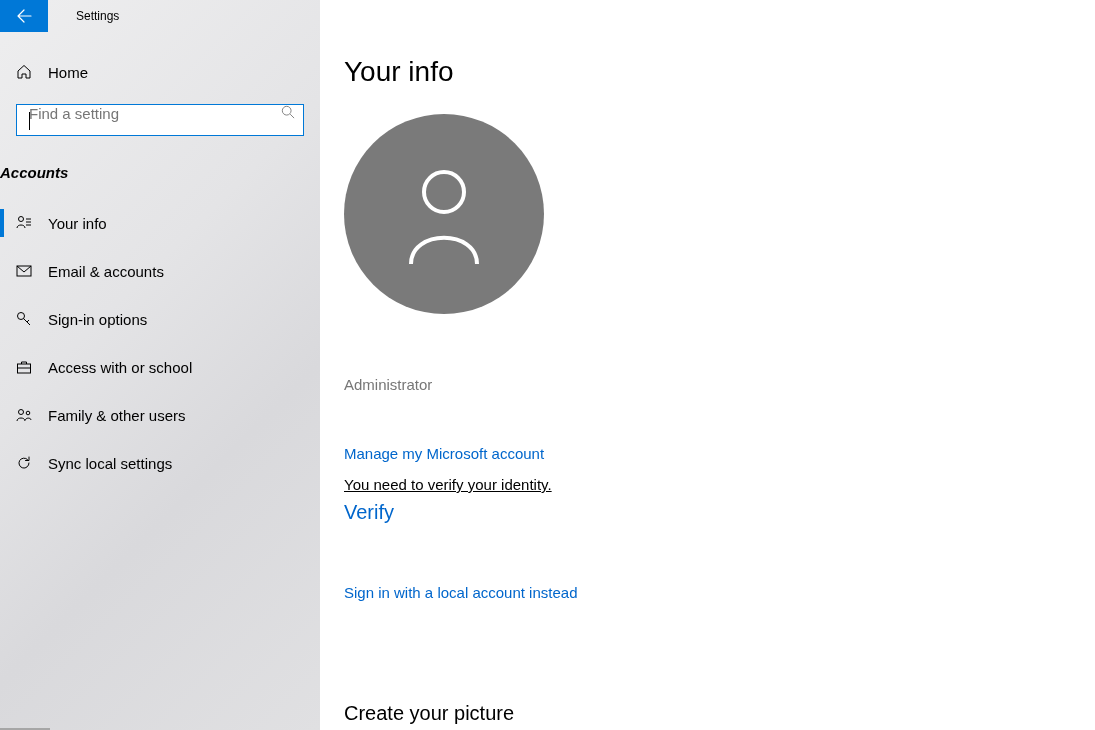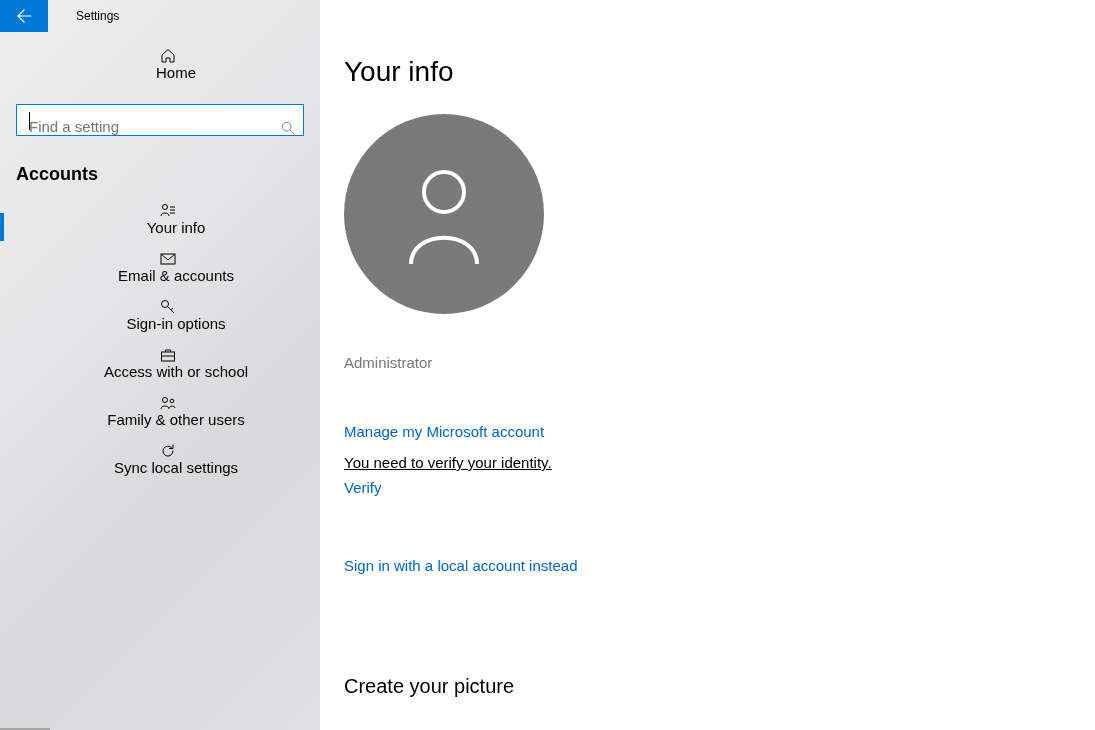--- a/index.html
+++ b/index.html
@@ -17,79 +17,78 @@
       width: 48px; height: 32px; background: #0078d7;
       display: flex; align-items: center; justify-content: center;
     }
     .back-btn svg { width: 16px; height: 16px; }
     .titlebar-label { padding-left: 28px; font-size: 12px; color: #000; }
 
     
     .nav-row {
       display: flex; align-items: center; height: 48px; padding-left: 16px;
       cursor: default;
-      flex-direction: column;
     }
     .nav-row .icon { width: 16px; height: 16px; flex-shrink: 0; }
     .nav-row .label { padding-left: 16px; font-size: 15px; color: #000; }
     .nav-row.selected { position: relative; }
     .nav-row.selected::before {
       content: ""; position: absolute; left: 0; top: 10px; bottom: 10px;
       width: 4px; background: #0078d7;
     }
 
     .home-row { margin-top: 16px; }
 
     
     .search-wrap { padding: 8px 16px 0 16px; }
     .search-box {
       width: 100%; height: 32px; border: 1px solid #0078d7;
-      background: #fff; display: flex; align-items: flex-end;
+      background: #fff; display: flex; align-items: flex-start;
       padding: 0 8px 0 12px; position: relative;
     }
     .search-box input {
       border: none; outline: none; flex: 1; font-size: 15px;
       color: #000; background: transparent;
     }
     .search-box input::placeholder { color: #767676; }
     .text-caret {
       width: 1px; height: 18px; background: #000; position: absolute;
       left: 12px; top: 7px;
     }
     .search-box .search-icon { width: 14px; height: 14px; opacity: 0.55; }
 
     
     .section-header {
-      padding: 28px 16px 8px 16px; font-size: 18px; font-weight: 600; color: #000;
+      padding: 28px 16px 8px 0; font-size: 15px; font-weight: 600; color: #000; font-style: italic;
     }
 
     .nav-list { margin-top: 10px; }
 
     
     .main {
       position: absolute; left: 320px; top: 0; right: 0; bottom: 0;
       background: #fff; padding: 56px 0 0 24px; overflow: hidden;
     }
     .main h1 { font-size: 28px; font-weight: 400; color: #000; margin-bottom: 26px; }
 
     .avatar-circle {
       width: 200px; height: 200px; border-radius: 50%; background: #7a7a7a;
       display: flex; align-items: center; justify-content: center;
     }
     .avatar-circle svg { width: 90px; height: 100px; }
 
-    .role { margin-top: 40px; font-size: 15px; color: #767676; }
+    .role { margin-top: 62px; font-size: 15px; color: #767676; }
 
     .info-block { margin-top: 36px; max-width: 440px; }
     .info-block .desc { font-size: 15px; color: #000; line-height: 20px; }
     .info-block .link { font-size: 15px; color: #0066cc; margin-top: 16px; display: inline-block; cursor: pointer; }
 
     .verify-block { margin-top: 13px; text-decoration: underline; }
     .verify-block .desc { font-size: 15px; color: #000; }
-    .verify-block .link { font-size: 15px; color: #0066cc; margin-top: 8px; display: inline-block; cursor: pointer; }
+    .verify-block .link { font-size: 20px; color: #0066cc; margin-top: 8px; display: inline-block; cursor: pointer; }
 
     .signin-link { font-size: 15px; color: #0066cc; margin-top: 60px; display: inline-block; cursor: pointer; }
 
     .main h2 { font-size: 20px; font-weight: 400; color: #000; margin-top: 100px; margin-bottom: 22px; }
 
     
     .bottom-bar {
       position: absolute; left: 0; bottom: 0; height: 2px; width: 50px; background: #a6a6a6;
     }
   </style>

